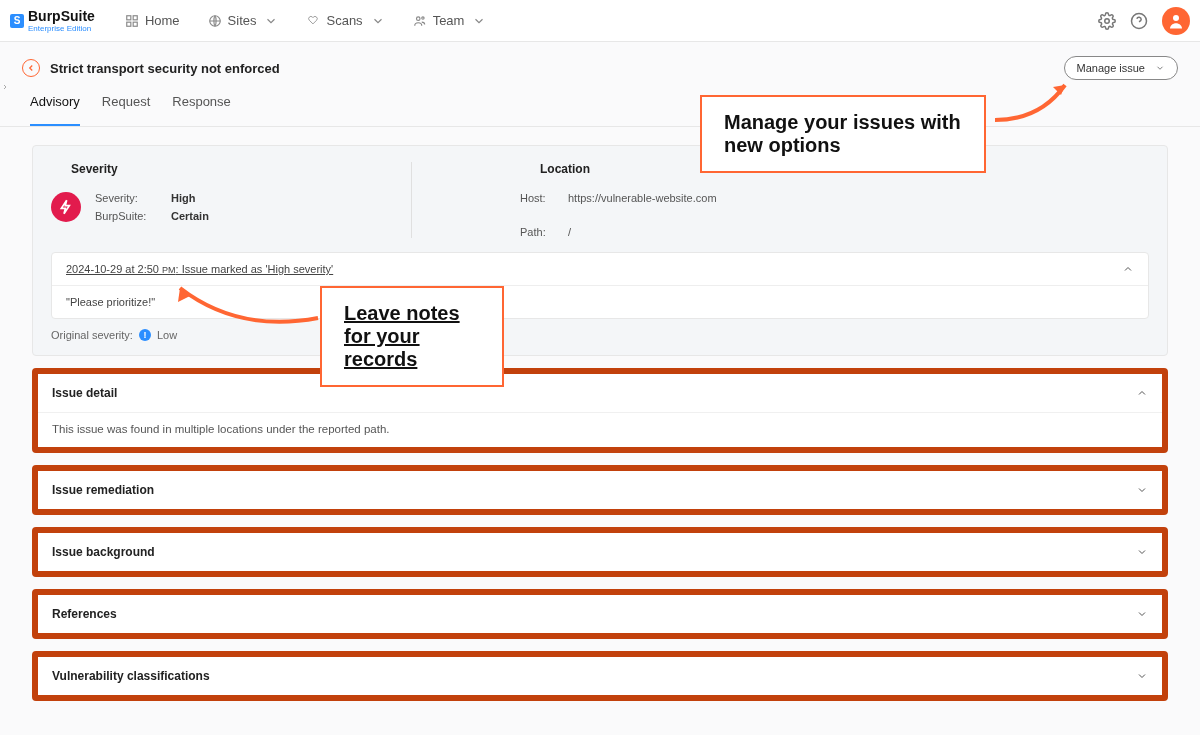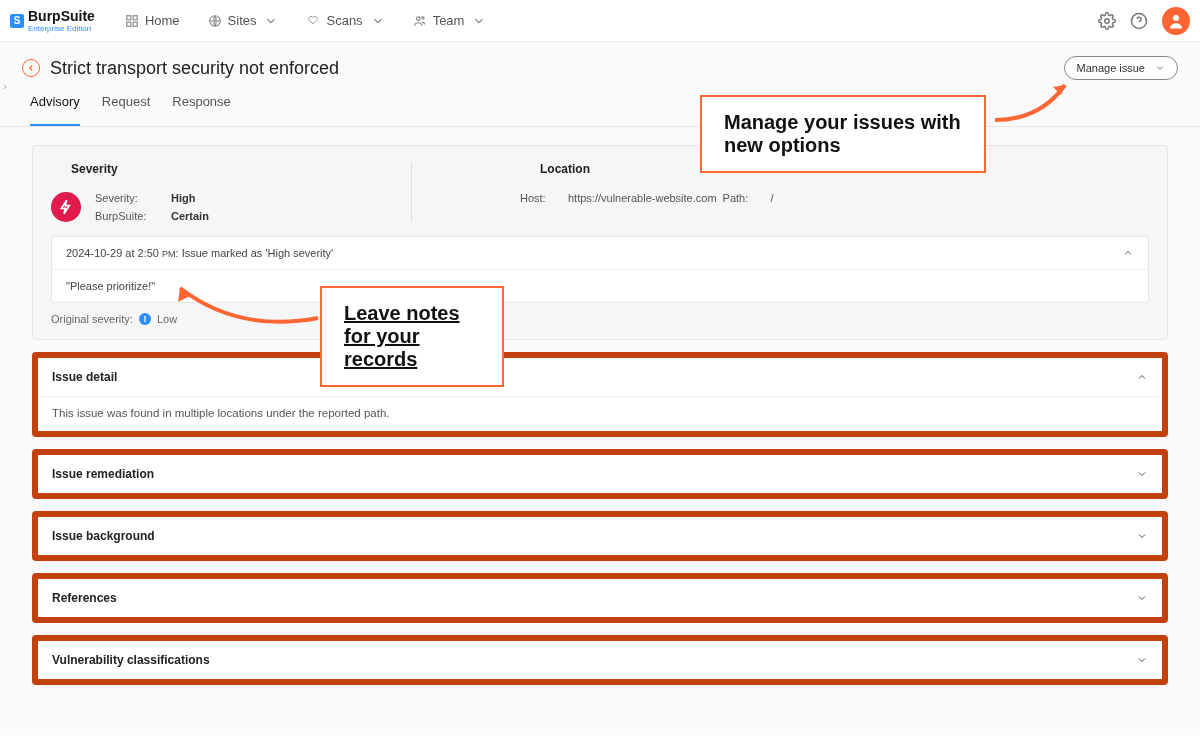--- a/index.html
+++ b/index.html
@@ -19,21 +19,21 @@
 .topnav-right { display: flex; align-items: center; gap: 14px; }
 .topnav-right .icn { width: 18px; height: 18px; color: #777; cursor: pointer; }
 .avatar { width: 28px; height: 28px; border-radius: 50%; background: #ff6633; display: flex; align-items: center; justify-content: center; cursor: pointer; }
 .avatar svg { width: 18px; height: 18px; fill: #fff; }
 
 
 .subhead { display: flex; align-items: center; justify-content: space-between; padding: 14px 22px 0 22px; background: #fafafb; }
 .subhead-left { display: flex; align-items: center; gap: 10px; }
 .back-btn { width: 18px; height: 18px; border: 1.5px solid #ff6633; border-radius: 50%; display: flex; align-items: center; justify-content: center; cursor: pointer; }
 .back-btn svg { width: 10px; height: 10px; stroke: #ff6633; }
-.issue-title { font-size: 18px; font-weight: 400; color: #222; }
+.issue-title { font-size: 13px; font-weight: 700; color: #222; }
 .manage-btn { border: 1px solid #888; border-radius: 16px; padding: 5px 12px; font-size: 11px; color: #333; background: #fff; display: flex; align-items: center; gap: 8px; cursor: pointer; }
 
 
 .tabs { display: flex; gap: 22px; padding: 14px 22px 0 30px; border-bottom: 1px solid #e7e7e7; background: #fafafb; }
 .tab { padding-bottom: 15px; font-size: 13px; color: #555; cursor: pointer; border-bottom: 2px solid transparent; }
 .tab.active { color: #111; border-bottom-color: #2b8eff; font-weight: 500; }
 
 
 .body { padding: 18px 32px 32px 32px; background: #fafafb; height: calc(750px - 42px - 100px); overflow: auto; }
 .info-card { padding: 16px 18px 14px 18px; background: #f4f6f8; border: 1px solid #e7e7e7; border-radius: 4px; }
@@ -44,21 +44,21 @@
 .sev-row { display: flex; align-items: center; gap: 14px; }
 .sev-badge { width: 30px; height: 30px; border-radius: 50%; background: #e21b4d; display: flex; align-items: center; justify-content: center; }
 .sev-badge svg { width: 16px; height: 16px; }
 .kv { display: flex; gap: 14px; font-size: 11px; color: #555; }
 .kv .k { min-width: 62px; }
 .kv .v { font-weight: 700; color: #333; }
 .loc .v { font-weight: 400; color: #555;}
 .divider-v { width: 1px; background: #e0e0e0; align-self: stretch; }
 
 .history-box { margin-top: 14px; border: 1px solid #e7e7e7; border-radius: 4px; background: #fff; font-size: 11px; color: #444; }
-.history-head { display: flex; justify-content: space-between; align-items: center; padding: 10px 14px; border-bottom: 1px solid #eee; cursor: pointer; }
+.history-head { display: flex; justify-content: space-between; align-items: center; padding: 10px 14px; border-bottom: 1px solid #eee; cursor: pointer; text-decoration: underline; }
 .history-body { padding: 10px 14px; }
 .orig-sev { display: flex; align-items: center; gap: 6px; margin-top: 10px; font-size: 11px; color: #666; }
 .info-dot { width: 12px; height: 12px; border-radius: 50%; background: #2b8eff; color: #fff; display:flex;align-items:center;justify-content:center;font-size:9px;font-weight:700;}
 
 .section { margin-top: 12px; background:#fff; border:6px solid #c2410c; border-radius:4px; }
 .section-head { display:flex; justify-content:space-between; align-items:center; padding:12px 14px; font-size:12px; font-weight:700; color:#222; cursor:pointer;}
 .section-body { padding: 0 14px 12px 14px; font-size:11.5px; color:#555; border-top:1px solid #f0f0f0;}
 .chev { width:12px; height:12px; }
 
 
@@ -187,21 +187,21 @@
             <div class="kv">
                 <span class="k">BurpSuite:</span>
                 <span class="v">Certain</span>
               </div>
           </div>
         </div>
       </div>
       <div class="divider-v"></div>
       <div class="info-col loc" style="padding-left:28px">
         <div class="info-heading">Location</div>
-        <div style="display:flex;flex-direction:row;gap:6px">
+        <div style="display:flex;flex-direction:column;gap:22px">
           <div class="kv">
               <span class="k" style="min-width:34px">Host:</span>
               <span class="v">https://vulnerable-website.com</span>
             </div>
           <div class="kv">
               <span class="k" style="min-width:34px">Path:</span>
               <span class="v">/</span>
             </div>
         </div>
       </div>

